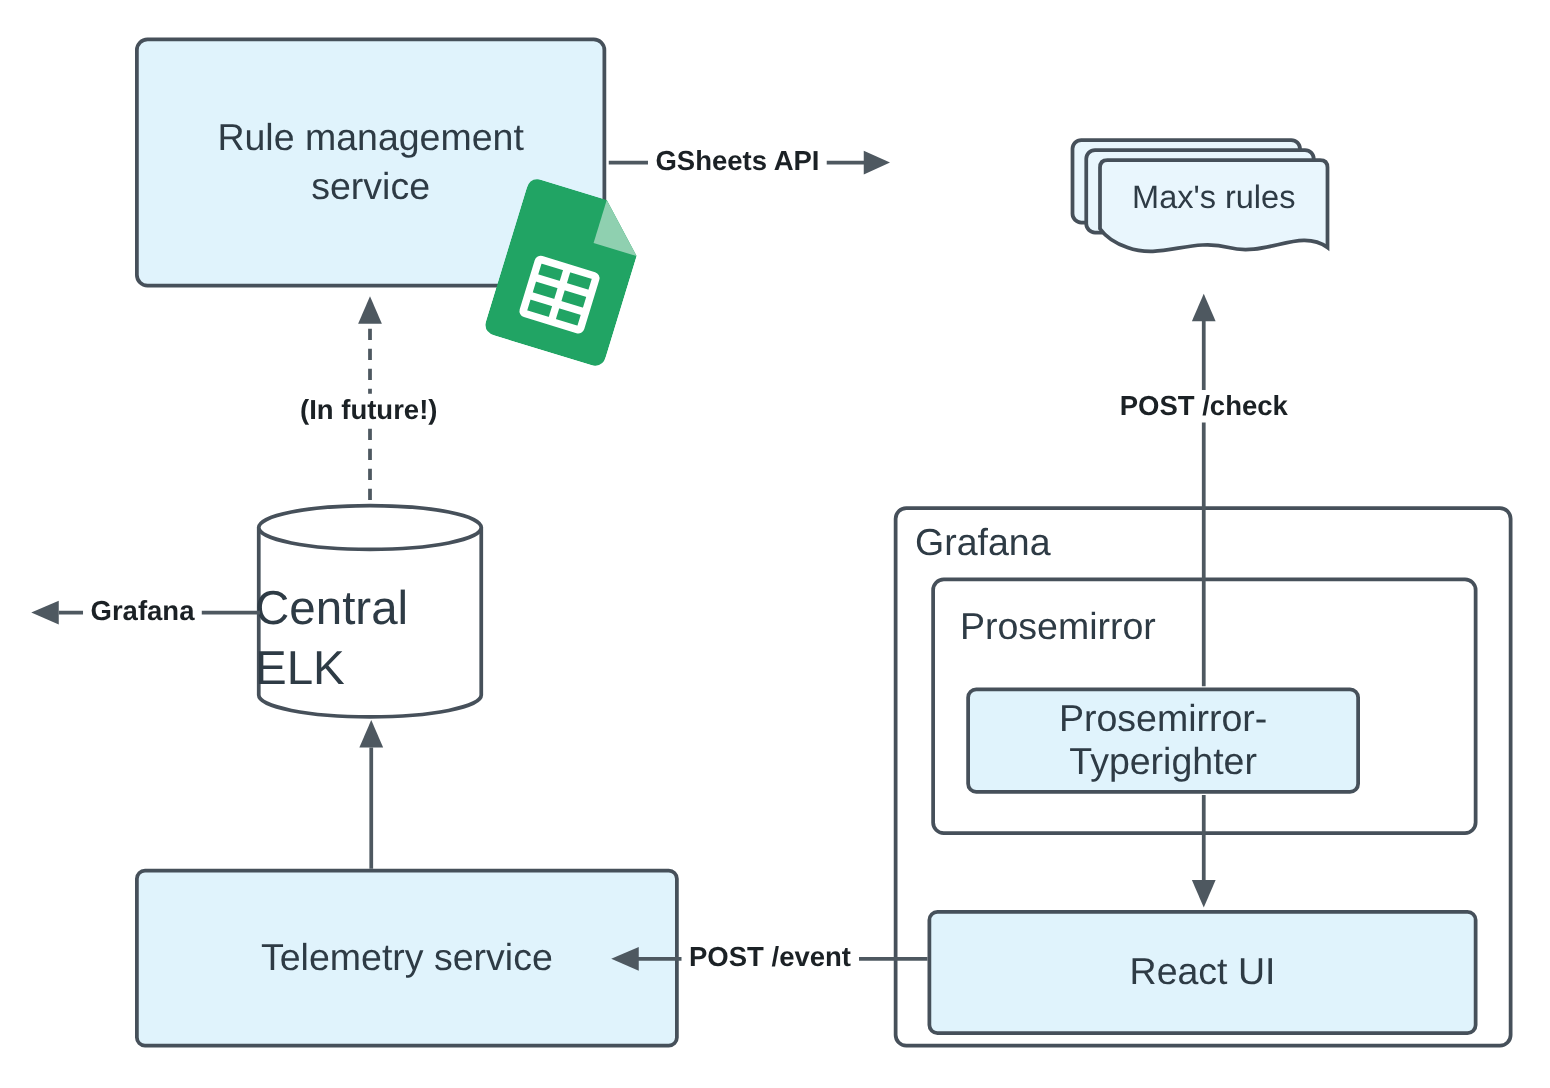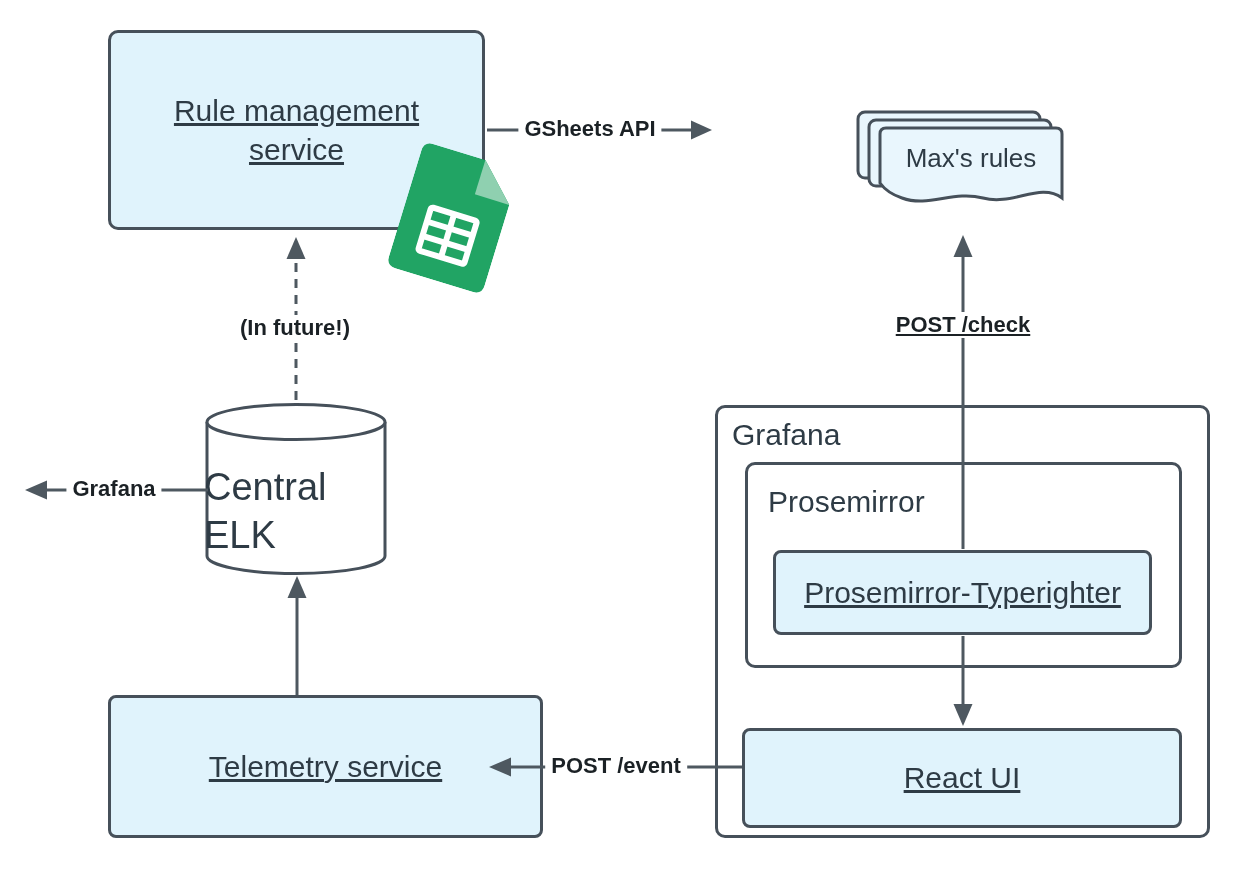--- a/index.html
+++ b/index.html
@@ -19,21 +19,21 @@
 
   .node{
     position:absolute;
     border:3px solid var(--node_stroke);
     border-radius:10px;
     background:var(--node_fill);
     color:var(--text);
     font-size:30px;
   }
   .node.white{background:var(--container_fill);}
-  .node.center{display:flex;align-items:center;justify-content:center;text-align:center;text-decoration:underline;}
+  .node.center{display:flex;align-items:center;justify-content:center;text-align:center;}
   .node .corner-title{
     position:absolute;top:10px;left:14px;
     font-size:30px;color:var(--text);white-space:nowrap;
   }
   .multiline{white-space:pre-line;line-height:1.3;}
 
   .edge-label{
     position:absolute;
     transform:translate(-50%,-50%);
     background:#fff;
@@ -88,21 +88,21 @@
   <div class="docstack-label">Max's rules</div>
 
   <div class="node white" style="left:715px;top:405px;width:495px;height:433px;">
     <span class="corner-title">Grafana</span>
   </div>
 
   <div class="node white" style="left:745px;top:462px;width:437px;height:206px;">
     <span class="corner-title" style="top:20px;left:20px;">Prosemirror</span>
   </div>
 
-  <div class="node center" style="left:773px;top:550px;width:379px;height:85px;border-radius:8px;">
+  <div class="node center" style="left:773px;top:550px;width:315px;height:85px;border-radius:8px;">
     <span>Prosemirror-Typerighter</span>
   </div>
 
   <div class="node center" style="left:742px;top:728px;width:440px;height:100px;border-radius:8px;">
     <span>React UI</span>
   </div>
 
   <div class="node center" style="left:108px;top:695px;width:435px;height:143px;border-radius:8px;">
     <span>Telemetry service</span>
   </div>
@@ -146,21 +146,21 @@
       <polygon points="297,576 287.5,598 306.5,598"></polygon>
     </g>
 
     <g>
       <path d="M 296,400 V 260" stroke-dasharray="9,7"></path>
       <polygon points="296,237 286.5,259 305.5,259"></polygon>
     </g>
   </svg>
 
   <div class="edge-label" style="left:590px;top:129px;">GSheets API</div>
-  <div class="edge-label" style="left:963px;top:325px;text-decoration:underline;">POST /check</div>
+  <div class="edge-label" style="left:963px;top:325px;">POST /check</div>
   <div class="edge-label" style="left:616px;top:766px;">POST /event</div>
   <div class="edge-label" style="left:114px;top:489px;text-align:right;">Grafana</div>
   <div class="edge-label" style="left:295px;top:328px;">(In future!)</div>
 
   <svg class="gsheets-svg" width="100" height="130" viewBox="0 0 100 130">
     <path d="M 10,0 H 64 L 100,36 V 120 Q 100,130 90,130 H 10 Q 0,130 0,120 V 10 Q 0,0 10,0 Z" fill="var(--sheets_green)"></path>
     <path d="M 64,0 L 100,36 H 64 Z" fill="var(--sheets_fold)"></path>
     <g stroke="#ffffff" stroke-width="6" fill="none">
       <rect x="26" y="61" width="48" height="45" rx="2"></rect>
       <line x1="50" y1="61" x2="50" y2="106"></line>

